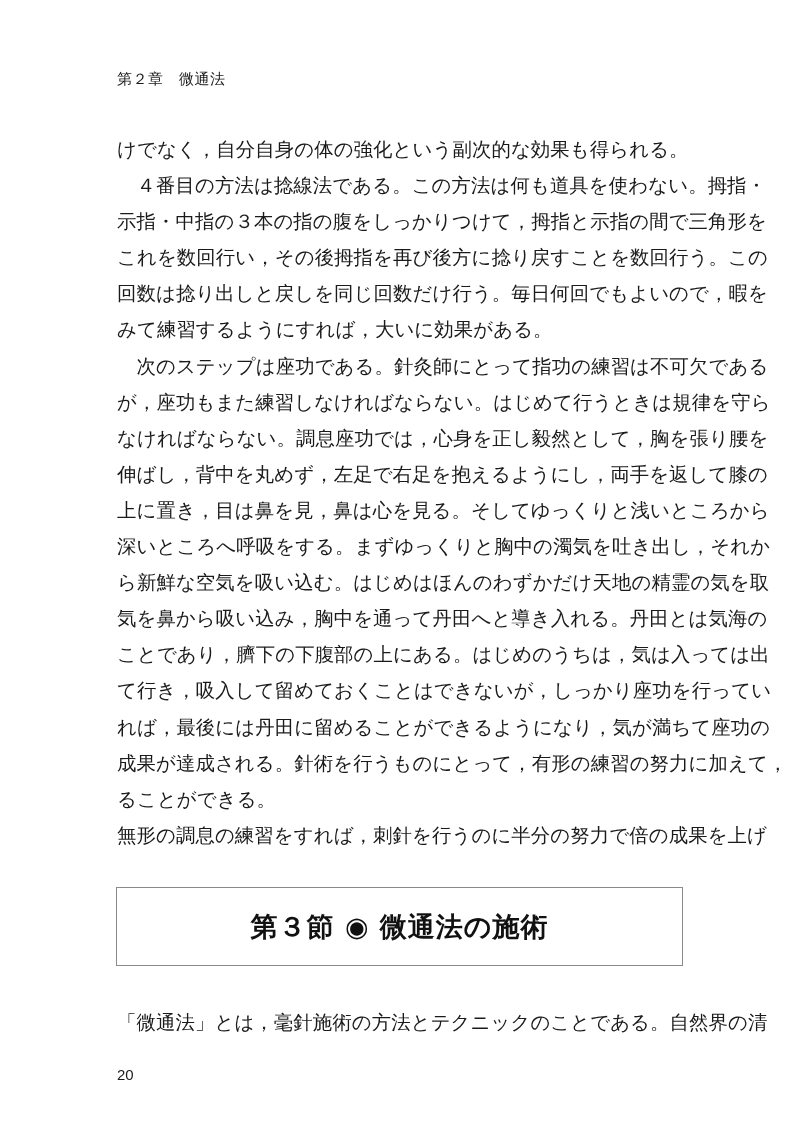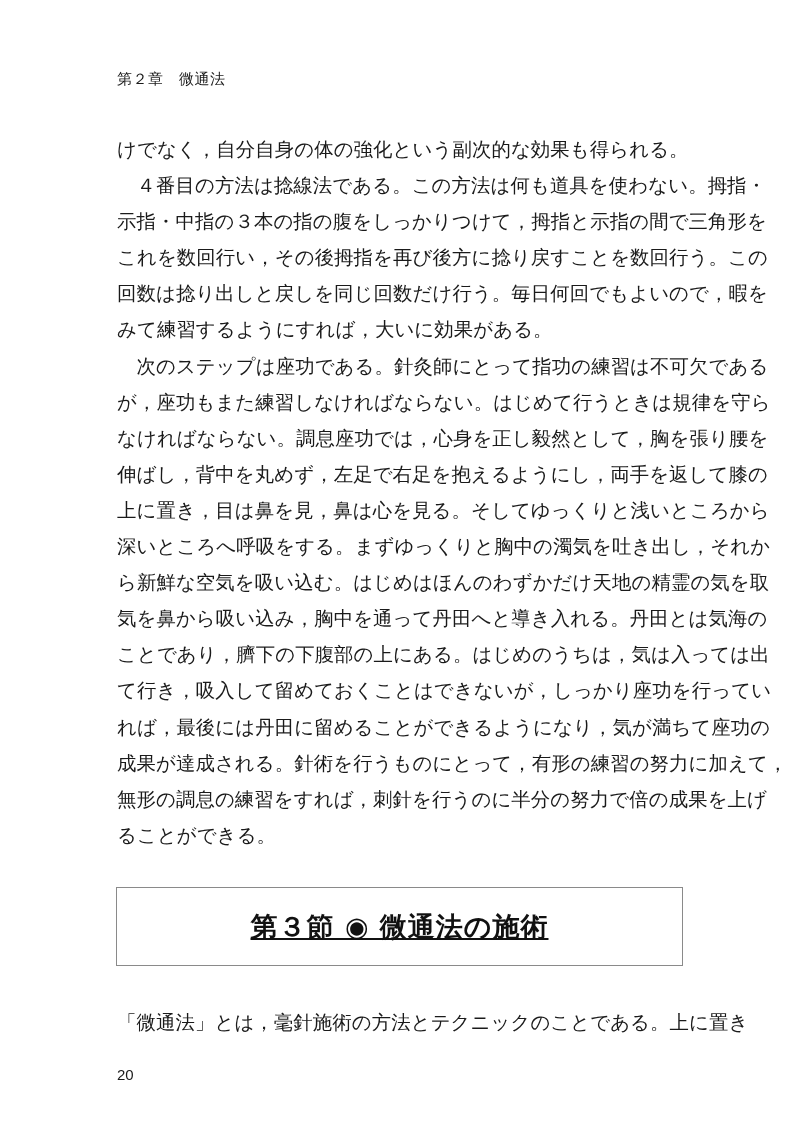--- a/index.html
+++ b/index.html
@@ -3,21 +3,21 @@
 <meta charset="utf-8">
 <style>
   html, body { margin: 0; padding: 0; background: #ffffff; }
   body { width: 800px; height: 1135px; position: relative; overflow: hidden;
          font-family: "DejaVu Serif", "Liberation Serif", serif; color: #1a1a1a; }
   .running-head { position: absolute; left: 117px; top: 70px; font-size: 15px; letter-spacing: 0.5px; }
   .body-text { position: absolute; left: 117px; top: 117px; width: 568px; margin-top: 15px; }
   .line { height: 36.1px; line-height: 36.1px; font-size: 19.4px; white-space: nowrap; overflow: visible; letter-spacing: 0.1px; }
   .section-box { position: absolute; left: 116px; top: 887px; width: 565px; height: 77px;
                  border: 1.5px solid #8a8a8a; display: flex; align-items: center; justify-content: center; }
-  .section-title { font-size: 27px; font-weight: bold; color: #111; letter-spacing: 1px; text-decoration: underline; }
+  .section-title { font-size: 27px; font-weight: bold; color: #111; letter-spacing: 1px; }
   .after-text { position: absolute; left: 117px; top: 1005px; width: 568px; }
   .page-number { position: absolute; left: 117px; top: 1066px; font-family: "Liberation Sans", sans-serif; font-size: 15px; }
 </style>
 </head>
 <body>
 
 <div class="running-head">第２章　微通法</div>
 
 <div class="body-text">
   <div class="line">けでなく，自分自身の体の強化という副次的な効果も得られる。</div>
@@ -31,25 +31,25 @@
   <div class="line">なければならない。調息座功では，心身を正し毅然として，胸を張り腰を</div>
   <div class="line">伸ばし，背中を丸めず，左足で右足を抱えるようにし，両手を返して膝の</div>
   <div class="line">上に置き，目は鼻を見，鼻は心を見る。そしてゆっくりと浅いところから</div>
   <div class="line">深いところへ呼吸をする。まずゆっくりと胸中の濁気を吐き出し，それか</div>
   <div class="line">ら新鮮な空気を吸い込む。はじめはほんのわずかだけ天地の精霊の気を取</div>
   <div class="line">気を鼻から吸い込み，胸中を通って丹田へと導き入れる。丹田とは気海の</div>
   <div class="line">ことであり，臍下の下腹部の上にある。はじめのうちは，気は入っては出</div>
   <div class="line">て行き，吸入して留めておくことはできないが，しっかり座功を行ってい</div>
   <div class="line">れば，最後には丹田に留めることができるようになり，気が満ちて座功の</div>
   <div class="line">成果が達成される。針術を行うものにとって，有形の練習の努力に加えて，</div>
+  <div class="line">ることができる。</div>
   <div class="line">無形の調息の練習をすれば，刺針を行うのに半分の努力で倍の成果を上げ</div>
-  <div class="line">ることができる。</div>
 </div>
 
 <div class="section-box">
   <div class="section-title">第３節 ◉ 微通法の施術</div>
 </div>
 
 <div class="after-text">
-  <div class="line">「微通法」とは，毫針施術の方法とテクニックのことである。上に置き</div>
+  <div class="line">「微通法」とは，毫針施術の方法とテクニックのことである。自然界の清</div>
 </div>
 
 <div class="page-number">20</div>
 
 </body></html>

